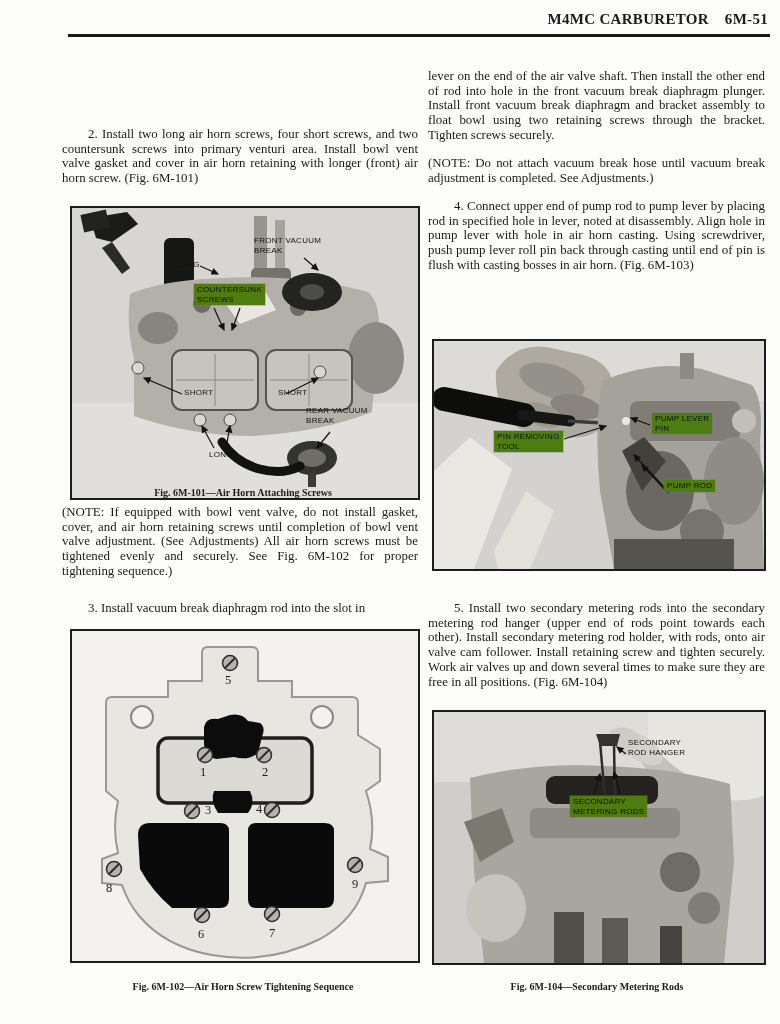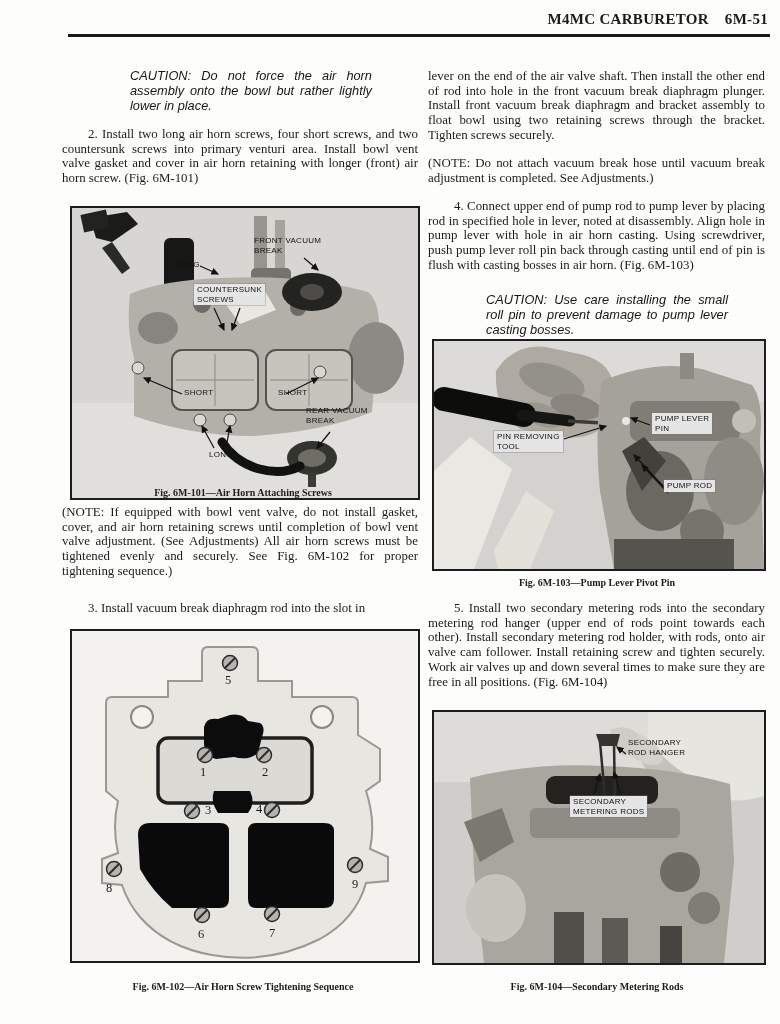--- a/index.html
+++ b/index.html
@@ -31,37 +31,36 @@
   .fig-box svg { display:block; }
   .fig-caption {
     position:absolute; font-weight:bold; font-size:10px;
     text-align:center; margin:0; white-space:nowrap;
   }
   .fig-label {
     position:absolute; font-family:"Liberation Sans", sans-serif;
     font-size:8px; line-height:9.6px; color:#101010;
     white-space:pre-line; letter-spacing:0.3px;
   }
-  .fig-label.boxed { background:#e5e5e5; padding:1px 3px; box-shadow:0 0 0 1px rgba(120,118,112,0.35); }
+  .fig-label.boxed { background:#4d7c0f; padding:1px 3px; box-shadow:0 0 0 1px rgba(120,118,112,0.35); }
   .screw-number {
     position:absolute; font-family:"Liberation Serif", serif;
     font-size:12.5px; color:#1d1d1d;
   }
 </style>
 </head>
 <body>
 
 <div class="page">
 
   <div class="header-title">
     <span>M4MC CARBURETOR</span><span class="pgnum">6M-51</span>
   </div>
   <div class="header-rule"></div>
 
-  <p class="caution" style="left:130px; top:68px; width:242px;">CAUTION: Do not force the air horn assembly onto the bowl but rather lightly lower in place.</p>
 
   <p class="body-text indent" style="left:62px; top:127px; width:356px;">2. Install two long air horn screws, four short screws, and two countersunk screws into primary venturi area. Install bowl vent valve gasket and cover in air horn retaining with longer (front) air horn screw. (Fig. 6M-101)</p>
 
   <div class="fig-box" style="left:70px; top:190px; width:346px; height:290px;margin-top:16px;">
     <svg width="346" height="290" viewBox="0 0 346 290">
       <defs>
         <marker id="ah101" markerWidth="7" markerHeight="7" refX="5.5" refY="3" orient="auto">
           <path d="M0,0 L6.5,3 L0,6 Z" fill="#111"></path>
         </marker>
       </defs>
@@ -187,21 +186,20 @@
     <div class="screw-number" style="left:197px; top:295px;">7</div>
   </div>
   <p class="fig-caption" style="left:62px; top:981px; width:362px;">Fig. 6M-102—Air Horn Screw Tightening Sequence</p>
 
   <p class="body-text" style="left:428px; top:69px; width:337px;">lever on the end of the air valve shaft. Then install the other end of rod into hole in the front vacuum break diaphragm plunger. Install front vacuum break diaphragm and bracket assembly to float bowl using two retaining screws through the bracket. Tighten screws securely.</p>
 
   <p class="body-text" style="left:428px; top:156px; width:337px;">(NOTE: Do not attach vacuum break hose until vacuum break adjustment is completed. See Adjustments.)</p>
 
   <p class="body-text indent" style="left:428px; top:199px; width:337px;">4. Connect upper end of pump rod to pump lever by placing rod in specified hole in lever, noted at disassembly. Align hole in pump lever with hole in air horn casting. Using screwdriver, push pump lever roll pin back through casting until end of pin is flush with casting bosses in air horn. (Fig. 6M-103)</p>
 
-  <p class="caution" style="left:486px; top:292px; width:242px;">CAUTION: Use care installing the small roll pin to prevent damage to pump lever casting bosses.</p>
 
   <div class="fig-box" style="left:432px; top:339px; width:330px; height:228px;">
     <svg width="330" height="228" viewBox="0 0 330 228">
       <defs>
         <marker id="ah103" markerWidth="7" markerHeight="7" refX="5.5" refY="3" orient="auto">
           <path d="M0,0 L6.5,3 L0,6 Z" fill="#111"></path>
         </marker>
       </defs>
       <rect width="330" height="228" fill="#d3d2ce"></rect>
       <rect width="330" height="60" fill="#dcdbd7"></rect>
@@ -230,21 +228,20 @@
         <path d="M230,146 L200,114" marker-end="url(#ah103)"></path>
         <path d="M234,152 L208,124" marker-end="url(#ah103)"></path>
       </g>
     </svg>
     <div class="fig-label boxed" style="left:60px; top:90px;">PIN REMOVING
 TOOL</div>
     <div class="fig-label boxed" style="left:218px; top:72px;">PUMP LEVER
 PIN</div>
     <div class="fig-label boxed" style="left:230px; top:139px;">PUMP ROD</div>
   </div>
-  <p class="fig-caption" style="left:428px; top:577px; width:338px;">Fig. 6M-103—Pump Lever Pivot Pin</p>
 
   <p class="body-text indent" style="left:428px; top:601px; width:337px;">5. Install two secondary metering rods into the secondary metering rod hanger (upper end of rods point towards each other). Install secondary metering rod holder, with rods, onto air valve cam follower. Install retaining screw and tighten securely. Work air valves up and down several times to make sure they are free in all positions. (Fig. 6M-104)</p>
 
   <div class="fig-box" style="left:432px; top:710px; width:330px; height:251px;">
     <svg width="330" height="251" viewBox="0 0 330 251">
       <defs>
         <marker id="ah104" markerWidth="7" markerHeight="7" refX="5.5" refY="3" orient="auto">
           <path d="M0,0 L6.5,3 L0,6 Z" fill="#111"></path>
         </marker>
       </defs>

